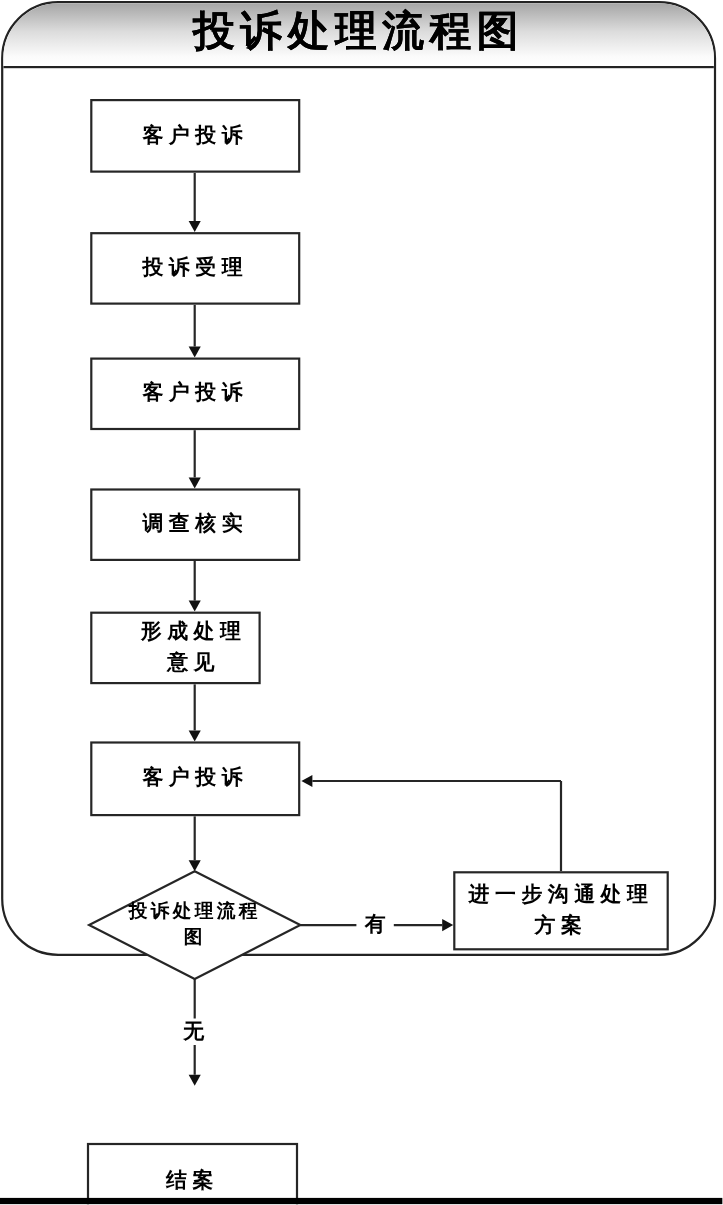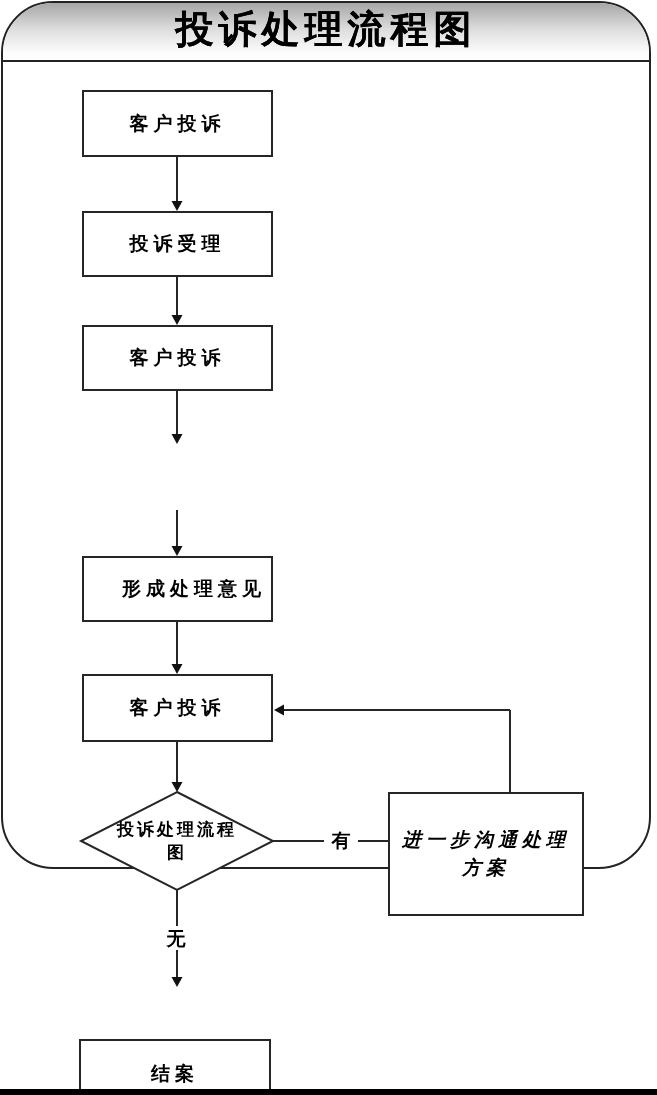--- a/index.html
+++ b/index.html
@@ -42,23 +42,23 @@
     display: flex; align-items: center; justify-content: center;
     font-size: 19px; font-weight: bold; color: #000000;
     letter-spacing: 5px; text-align: center; line-height: 1.45;
     z-index: 2;
   }
   .node .wrap { display: block; }
   .n1 { left: 82px; top: 90px;  width: 191px; height: 67px; }
   .n2 { left: 82px; top: 211px; width: 191px; height: 66px; }
   .n3 { left: 82px; top: 325px; width: 191px; height: 66px; }
   .n4 { left: 82px; top: 444px; width: 191px; height: 66px; }
-  .n5 { left: 82px; top: 556px; width: 191px; height: 66px; padding-left: 33px; }
+  .n5 { left: 82px; top: 556px; width: 155px; height: 66px; padding-left: 33px; }
   .n6 { left: 82px; top: 674px; width: 191px; height: 68px; }
-  .n7 { left: 388px; top: 792px; width: 196px; height: 124px; font-style: italic; }
+  .n7 { left: 412px; top: 792px; width: 196px; height: 72px; }
   .n7 .wrap { width: 178px; }
   .n8 { left: 79px; top: 1039px; width: 192px; height: 70px; }
   .diamond-label {
     position: absolute; left: 111px; top: 811px; width: 132px; height: 60px;
     display: flex; align-items: center; justify-content: center;
     font-size: 17px; font-weight: bold; color: #000000;
     letter-spacing: 3px; text-align: center; line-height: 1.35;
     z-index: 2;
   }
   .edge-label {
@@ -115,20 +115,23 @@
 
   <div class="node n1">
     <span class="wrap">客户投诉</span>
   </div>
   <div class="node n2">
     <span class="wrap">投诉受理</span>
   </div>
   <div class="node n3">
     <span class="wrap">客户投诉</span>
   </div>
+  <div class="node n4">
+    <span class="wrap">调查核实</span>
+  </div>
   <div class="node n5">
     <span class="wrap">形成处理意见</span>
   </div>
   <div class="node n6">
     <span class="wrap">客户投诉</span>
   </div>
   <div class="diamond-label">
     <span>投诉处理流程图</span>
   </div>
   <div class="node n7">

